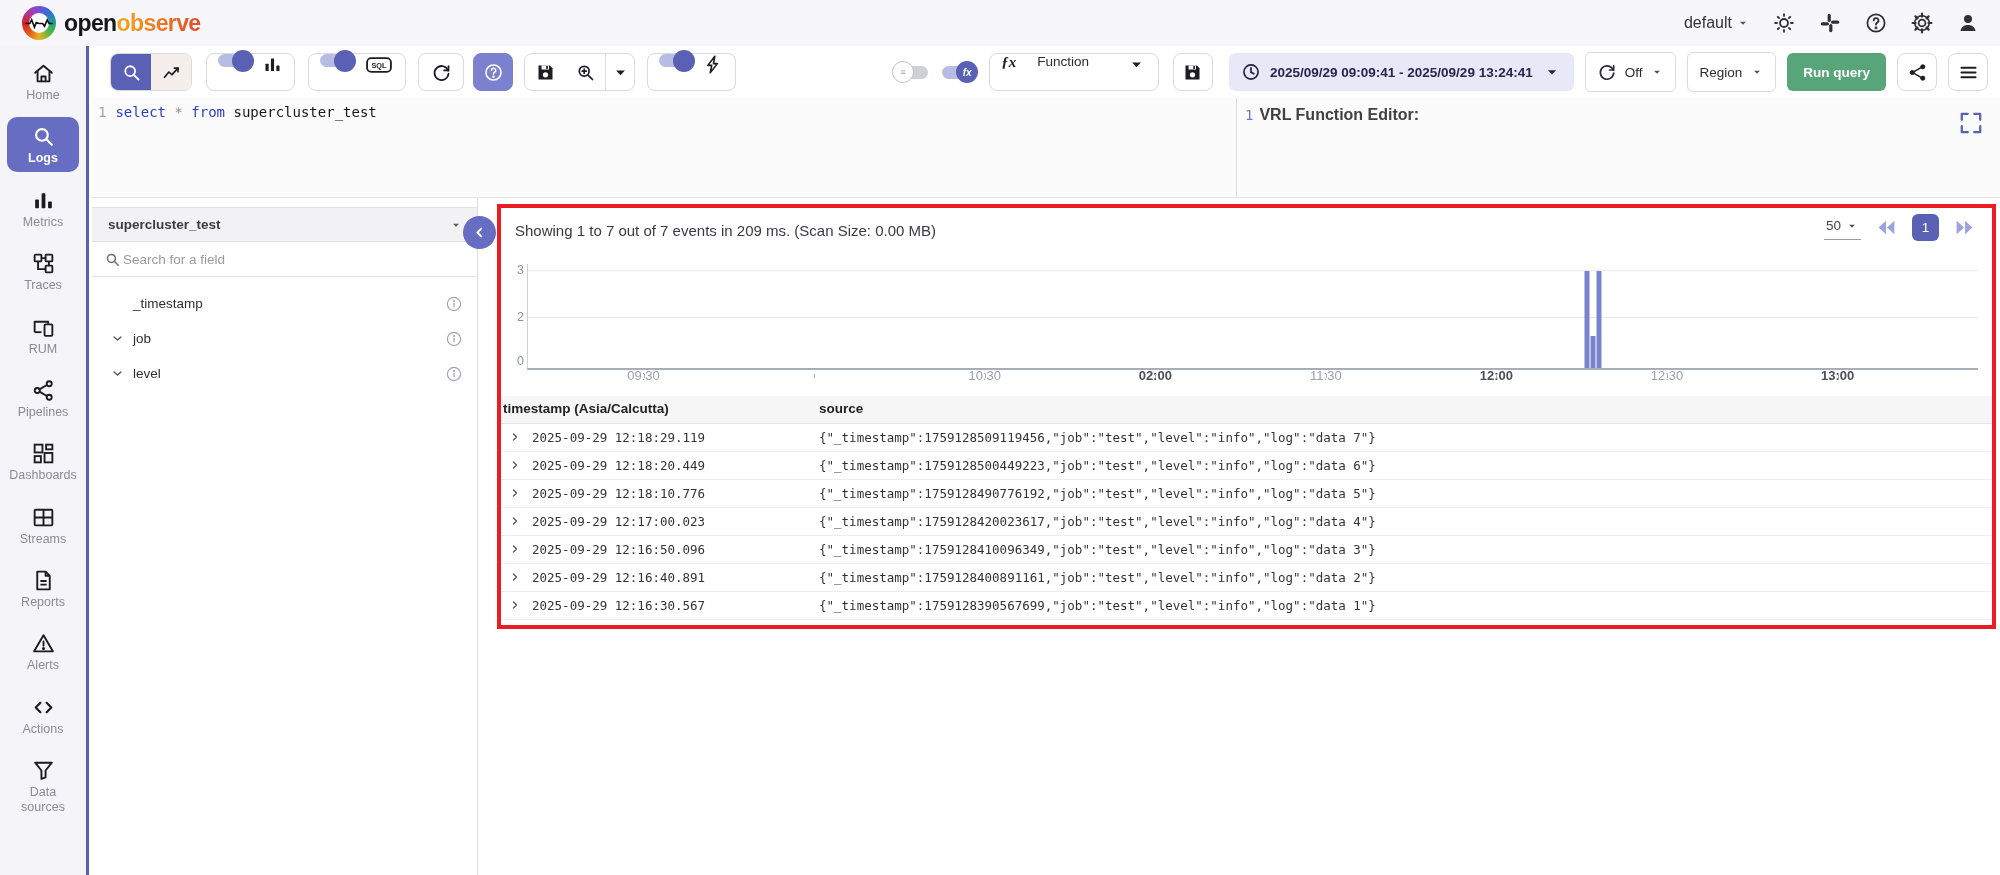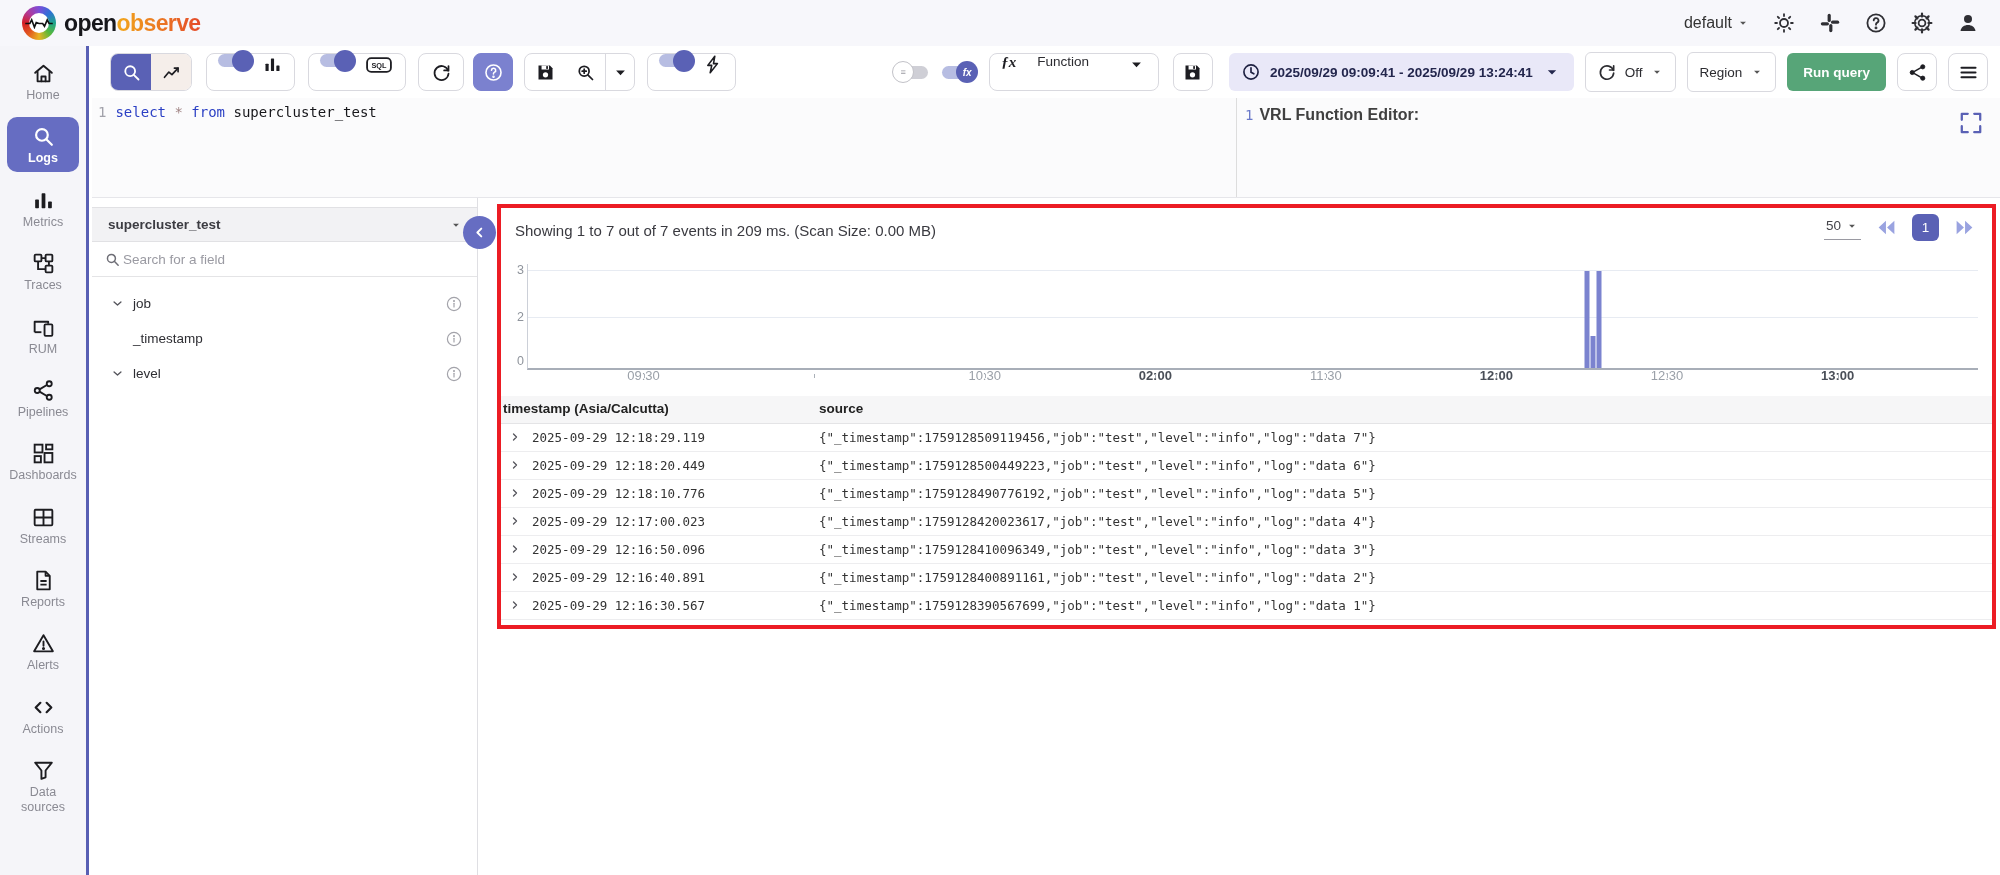--- a/index.html
+++ b/index.html
@@ -533,37 +533,37 @@
     <div class="search-row">
       <span class="icn">
           <svg viewBox="0 0 24 24" fill="none" stroke="currentColor" stroke-width="2.1" stroke-linecap="round">
             <circle cx="10.5" cy="10.5" r="5.6"></circle>
             <path d="M14.9 14.9 20 20"></path>
           </svg>
         </span>
       <input type="text" placeholder="Search for a field" style="">
     </div>
     <div class="field-list">
-        <div class="field-row">
-          <span class="icn fchev">
-            <svg viewBox="0 0 24 24" fill="none" stroke="currentColor" stroke-width="2.1" stroke-linecap="round" stroke-linejoin="round">
-              <path d="m6.5 9.5 5.5 5 5.5-5"></path>
-            </svg>
-          </span>
-          <span class="field-name">job</span>
+        <div class="field-row noexp">
+          <span class="field-name">_timestamp</span>
           <span class="icn finfo">
             <svg viewBox="0 0 24 24" fill="none" stroke="currentColor" stroke-width="1.6">
               <circle cx="12" cy="12" r="8.8"></circle>
               <path d="M12 11v5" stroke-linecap="round"></path>
               <circle cx="12" cy="7.9" r="0.6" fill="currentColor"></circle>
             </svg>
           </span>
         </div>
-        <div class="field-row noexp">
-          <span class="field-name">_timestamp</span>
+        <div class="field-row">
+          <span class="icn fchev">
+            <svg viewBox="0 0 24 24" fill="none" stroke="currentColor" stroke-width="2.1" stroke-linecap="round" stroke-linejoin="round">
+              <path d="m6.5 9.5 5.5 5 5.5-5"></path>
+            </svg>
+          </span>
+          <span class="field-name">job</span>
           <span class="icn finfo">
             <svg viewBox="0 0 24 24" fill="none" stroke="currentColor" stroke-width="1.6">
               <circle cx="12" cy="12" r="8.8"></circle>
               <path d="M12 11v5" stroke-linecap="round"></path>
               <circle cx="12" cy="7.9" r="0.6" fill="currentColor"></circle>
             </svg>
           </span>
         </div>
         <div class="field-row">
           <span class="icn fchev">

